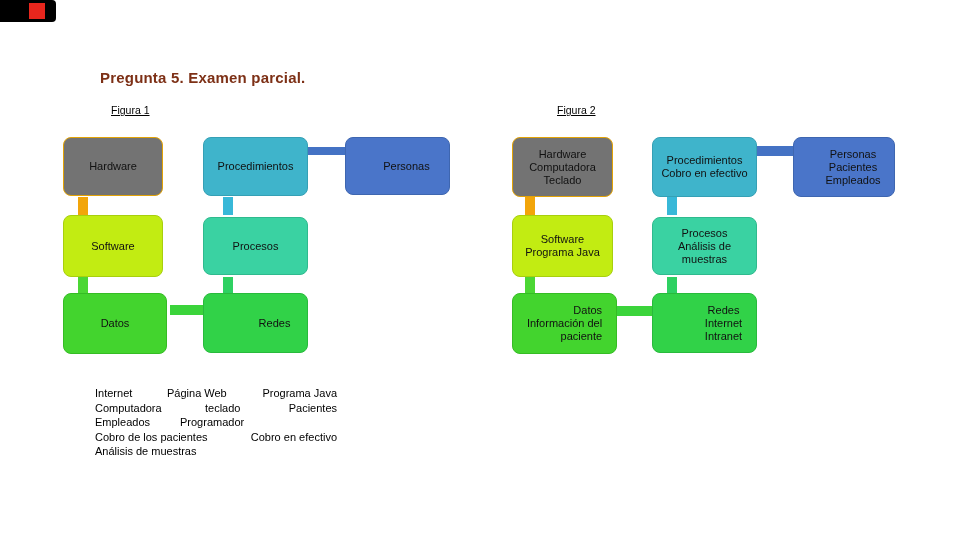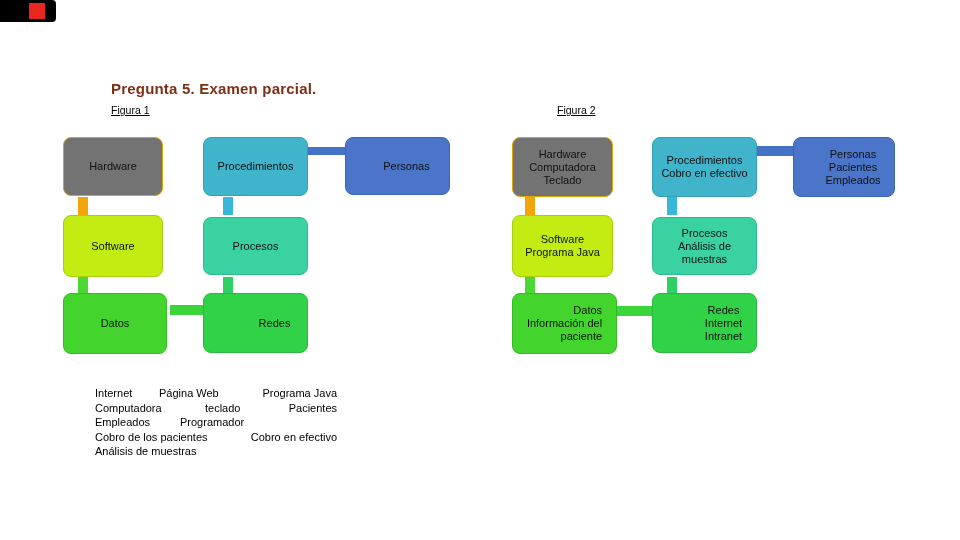--- a/index.html
+++ b/index.html
@@ -4,21 +4,21 @@
 <style>
   html,body{margin:0;padding:0;background:#ffffff;}
   .slide{
     position:relative;width:960px;height:540px;background:#ffffff;overflow:hidden;
     font-family:"Liberation Sans",sans-serif;color:#111;
   }
   
   .rec{position:absolute;left:0;top:7;width:56px;height:22px;background:#000;border-radius:0 4px 4px 0;}
   .rec-sq{position:absolute;left:29px;top:3px;width:16px;height:16px;background:#e8261d;}
   
-  .title{position:absolute;left:95px;top:64px;margin:16px;font-size:15px;font-weight:600;color:#7d3016;letter-spacing:.2px;}
+  .title{position:absolute;left:95px;top:64px;margin:5px;font-size:15px;font-weight:600;color:#7d3016;letter-spacing:.2px;}
   .fig-label{position:absolute;top:104px;font-size:10.5px;color:#000;text-decoration:underline;}
   .fig-label.f1{left:111px;}
   .fig-label.f2{left:557px;}
   
   .box{
     position:absolute;border-radius:8px;display:flex;align-items:center;justify-content:center;
     text-align:center;font-size:11px;line-height:13px;white-space:pre-line;padding:0 4px;box-sizing:border-box;
   }
   .gold {background:#737373;border:1px solid #e2a307;}
   .teal {background:#3fb4cb;border:1px solid #35a0b5;}
@@ -61,21 +61,21 @@
   .c-f2-r3{left:615px;top:306px;width:37px;height:10px;}
   .s-f2-l1{left:525px;top:197px;width:10px;height:18px;}
   .s-f2-r1{left:667px;top:197px;width:10px;height:18px;}
   .s-f2-l2{left:525px;top:277px;width:10px;height:16px;}
   .s-f2-r2{left:667px;top:277px;width:10px;height:16px;}
   
   .wordlist{position:absolute;left:95px;top:387px;width:242px;font-size:11px;color:#000;}
   .wl-line{position:relative;height:14.5px;}
   .wl-line span{position:absolute;white-space:nowrap;}
   .wa{left:0;}
-  .l1 .wb{left:64px;text-align:center;}  .l1 .wc{right:0;}
+  .l1 .wb{left:72px;text-align:center;}  .l1 .wc{right:0;}
   .l2 .wb{left:110px;} .l2 .wc{right:0;}
   .l3 .wb{left:85px;}
   .l4 .wc{right:0;}
 </style>
 </head>
 <body>
 
 <div class="slide">
 
   <div class="rec">

